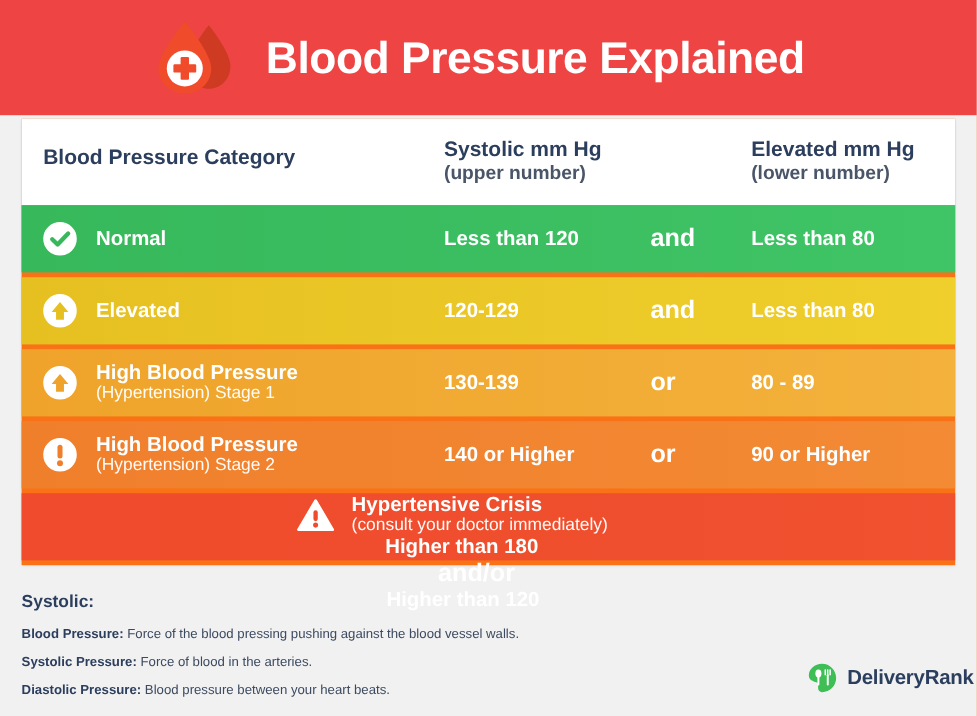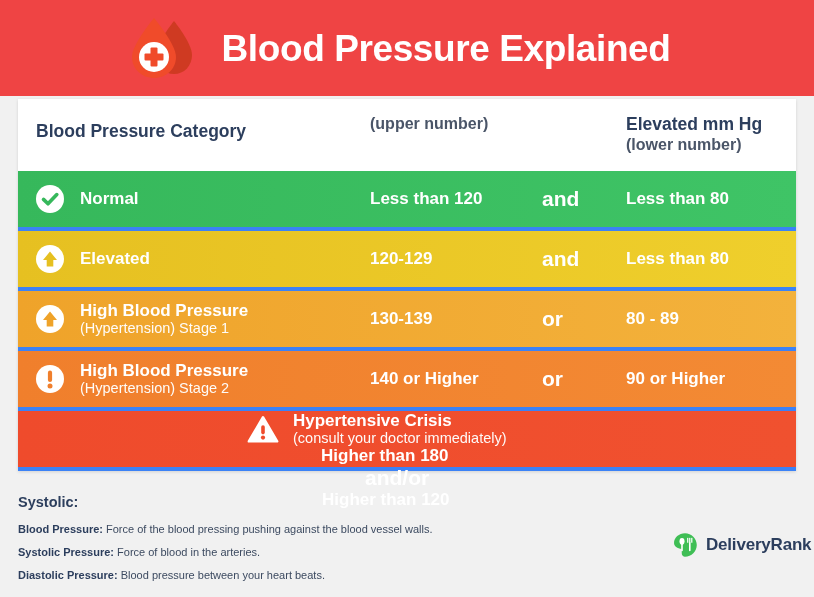--- a/index.html
+++ b/index.html
@@ -41,21 +41,21 @@
     white-space: nowrap;
     line-height: 1;
   }
 
   
   #table-card {
     position: absolute;
     left: 18px;
     top: 99px;
     width: 778px;
-    background: #3b82f6;
+    background: #f97316;
     box-shadow: 0 1px 3px rgba(0,0,0,0.13);
     padding-bottom: 4px;
   }
 
   #table-head {
     display: flex;
     height: 72px;
     align-items: flex-start;
     background: #ffffff;
   }
@@ -160,21 +160,21 @@
   }
   .gloss-term {
     font-weight: bold;
     color: #2c3e5d;
   }
 
   
   #brand {
     position: absolute;
     left: 672px;
-    top: 532px;
+    top: 552px;
     display: flex;
     align-items: center;
     gap: 8px;
   }
   #brand-mark { width: 26px; height: 26px; display: block; flex: none; }
   #brand-name {
     color: #2c3e5d;
     font-size: 17px;
     font-weight: bold;
     letter-spacing: -0.2px;
@@ -200,20 +200,21 @@
 <div id="table-card">
 
   <div id="table-head">
     <div class="col-cat">
       <div id="head-cat-cell">
         <div class="head-main">Blood Pressure Category</div>
       </div>
     </div>
     <div class="col-sys">
       <div id="head-sys-cell">
+        <div class="head-main">Systolic mm Hg</div>
         <div class="head-sub">(upper number)</div>
       </div>
     </div>
     <div class="col-conn"></div>
     <div class="col-dia">
       <div id="head-dia-cell">
         <div class="head-main">Elevated mm Hg</div>
         <div class="head-sub">(lower number)</div>
       </div>
     </div>

